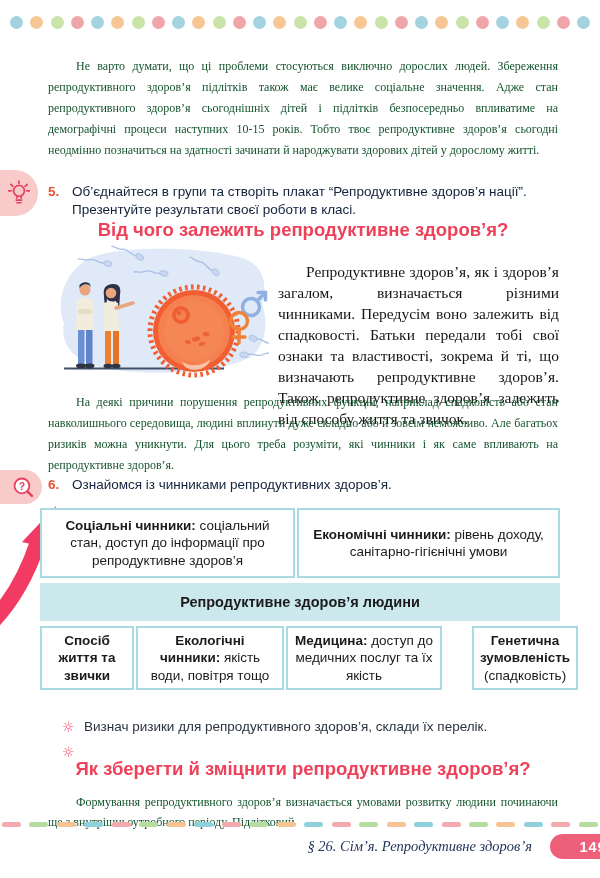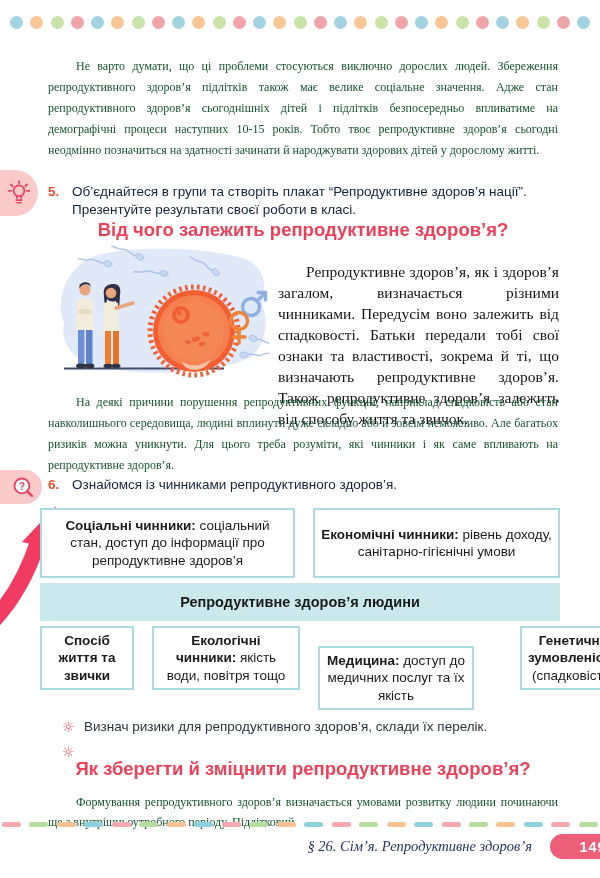--- a/index.html
+++ b/index.html
@@ -32,35 +32,35 @@
         font-size:18.5px;color:#ef4059;}
 
   .illustration{position:absolute;left:54px;top:243px;width:215px;height:136px;}
 
   
   .arrow{position:absolute;left:-4px;top:498px;width:72px;height:128px;}
 
   
   .ftable{position:absolute;left:40px;top:508px;width:520px;
         font-family:"Liberation Sans","DejaVu Sans",sans-serif;color:#1b1b1b;}
-  .trow{display:flex;gap:18px;}
+  .trow{display:flex;gap:2px;}
   .tcell{border:2px solid #abdbe2;background:#ffffff;box-sizing:border-box;
         display:flex;flex-direction:column;align-items:center;justify-content:center;
         text-align:center;font-size:13.5px;line-height:17.5px;padding:4px 6px;}
   .tcell .cellwrap{display:block;}
   .tcell .b{font-weight:bold;}
   .tband{margin:5px 0;background:#cbe9ec;height:38px;display:flex;align-items:center;justify-content:center;
         font-weight:bold;font-size:14.5px;color:#1b1b1b;}
   .c-top{height:70px;}
   .c-bot{height:64px;}
   .w-soc{flex:0 0 255px;}
   .w-eco{flex:1;}
   .w-eko{flex:0 0 148px;}
   .w-spo{flex:0 0 94px;}
-  .w-med{flex:0 0 156px;margin-top:20px;}
+  .w-med{flex:0 0 156px;}
   .w-gen{flex:1;margin-left:28px;}
 
   
   .bullet{position:absolute;left:62px;width:494px;display:flex;align-items:flex-start;
         font-family:"Liberation Sans","DejaVu Sans",sans-serif;font-size:13.5px;line-height:18px;color:#2b3440;}
   .bullet .bicon{font-family:"DejaVu Sans",sans-serif;color:#ef4b66;font-size:14px;line-height:18px;
         width:22px;flex:0 0 22px;}
 
   
   .dashes{position:absolute;top:822px;left:0;right:0;display:flex;justify-content:space-between;padding:0 2px;}
@@ -206,21 +206,21 @@
     </svg>
   </div>
 
   <svg class="arrow" viewBox="0 0 72 128">
     <path d="M-10,130 Q 24,98 42,44" stroke="#f23b63" stroke-width="16" fill="none" stroke-linecap="round"></path>
     <polygon points="26,44 60,8 52,50" fill="#f23b63"></polygon>
   </svg>
 
   <div class="item" style="top:476px;">
     <span class="num">6.</span>
-    <span class="itext">Ознайомся із чинниками репродуктивного здоров’я.</span>
+    <span class="itext">Ознайомся із чинниками репродуктивних здоров’я.</span>
   </div>
 
   <div class="ftable">
     <div class="trow">
       <div class="tcell c-top w-soc">
         <span class="cellwrap"><span class="b">Соціальні чинники:</span><span> соціальний стан, доступ до інформації про репродуктивне здоров’я</span></span>
       </div>
       <div class="tcell c-top w-eco">
         <span class="cellwrap"><span class="b">Економічні чинники:</span><span> рівень доходу, санітарно-гігієнічні умови</span></span>
       </div>

